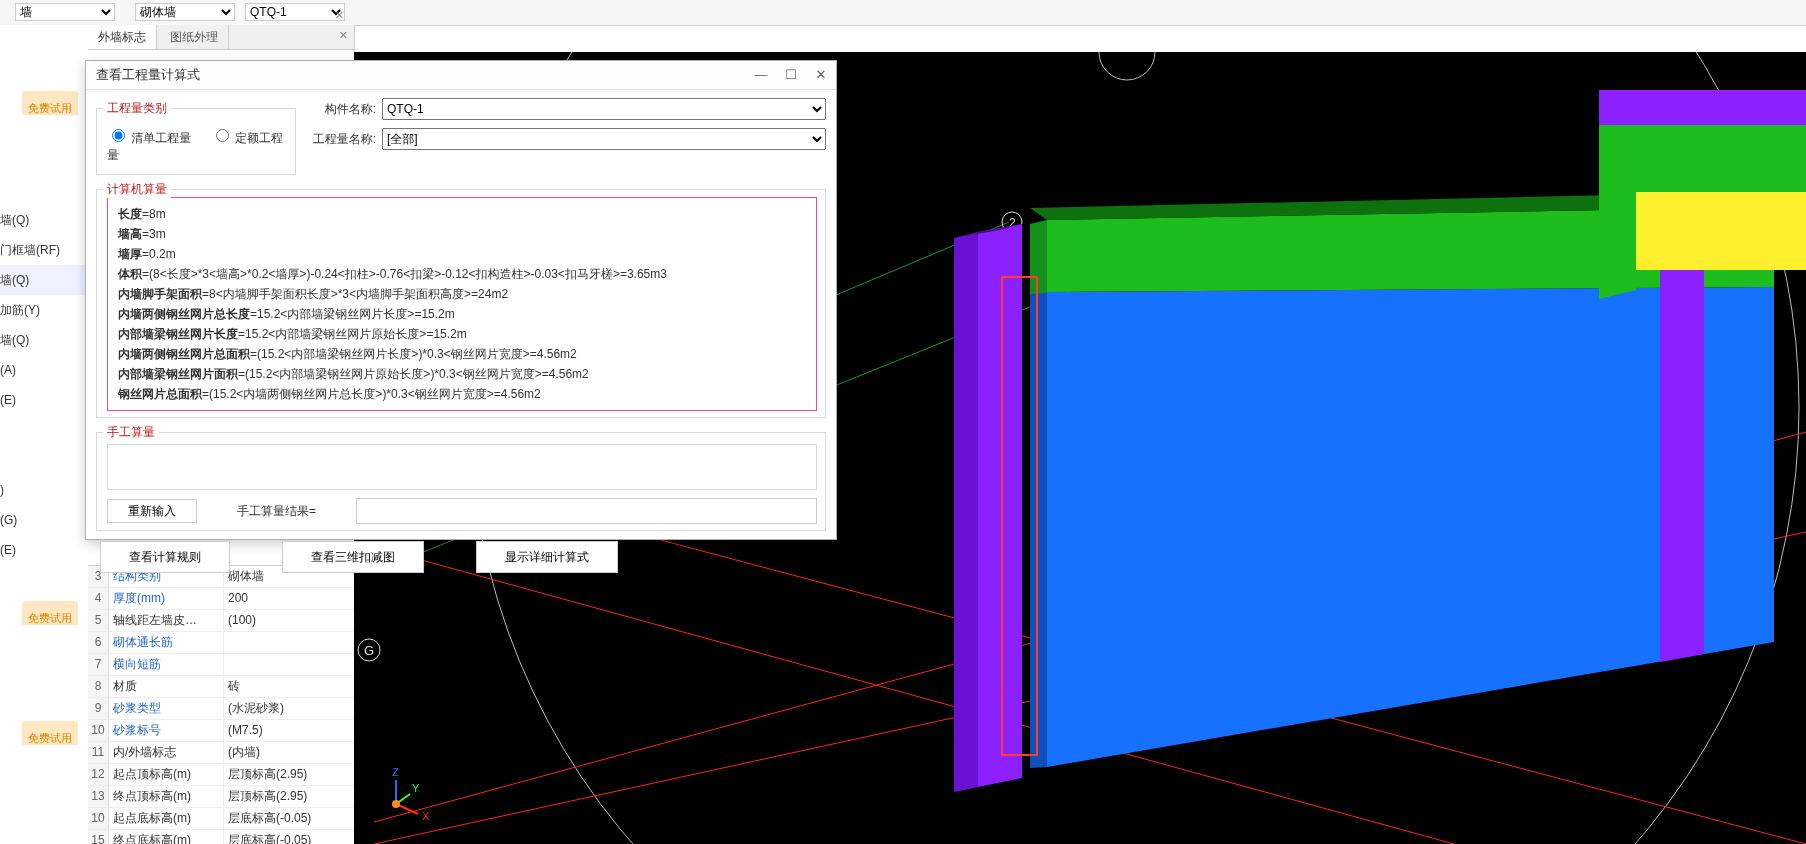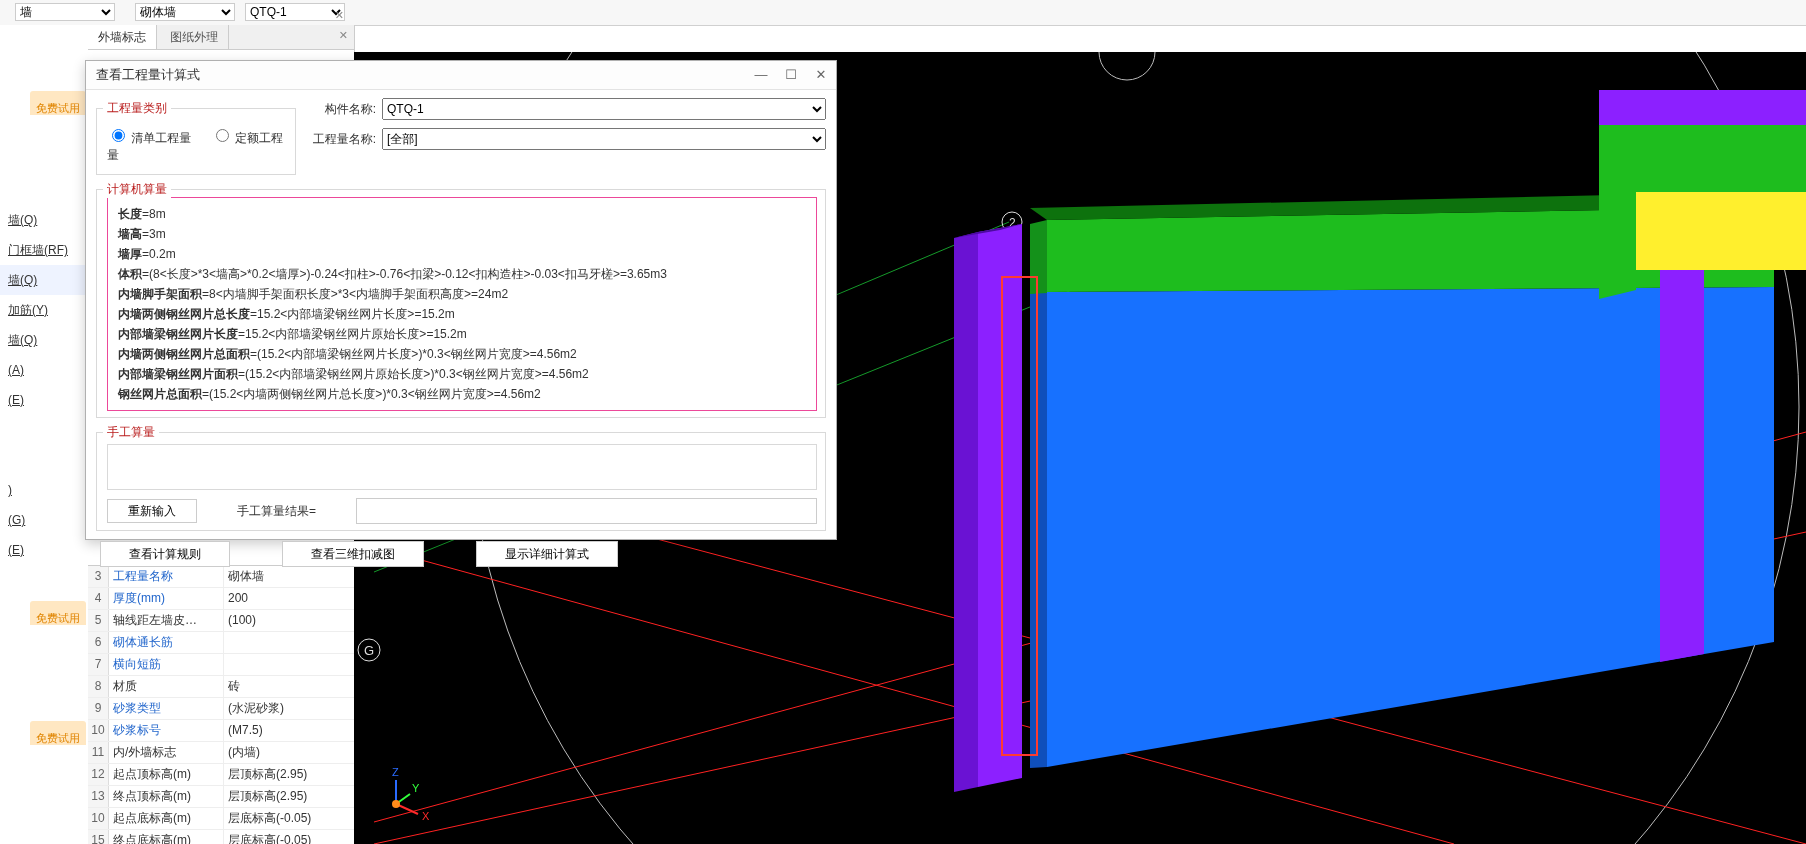--- a/index.html
+++ b/index.html
@@ -40,26 +40,25 @@
   left: 0;
   top: 25px;
   width: 88px;
   height: 820px;
   background: #fff;
   border-right: 1px solid #e0e0e0;
 }
 .ls-item {
   height: 30px;
   line-height: 30px;
-  padding-left: 8px;
+  padding-left: 0;
   text-align: left;
   white-space: nowrap;
   overflow: hidden;
   cursor: pointer;
-  text-decoration: underline;
 }
 .ls-item.selected {
   background: #eef3ff;
 }
 .ls-badge {
   display: inline-block;
   margin: 6px 4px 0 22px;
   background: #ffe7c2;
   color: #e08400;
   font-size: 11px;
@@ -265,21 +264,21 @@
 
 .bottom-btn-row {
   margin-top: 10px;
   display: flex;
   gap: 52px;
   padding-left: 4px;
 }
 .bottom-btn-row .bbtn {
   background: #fff;
   border: 1px solid #ccc;
-  height: 26px;
+  height: 32px;
   padding: 0 28px;
   font-size: 12px;
   cursor: pointer;
 }
 </style>
 </head>
 <body>
 
 <div class="top-area">
   <select class="dd dd1"><option>墙</option></select>
@@ -320,21 +319,21 @@
   <div class="close-x" style="position:absolute;top:-20px;right:4px;">✕</div>
   <div class="mid-tabs">
     <span class="close-x">✕</span>
     <span class="mid-tab">外墙标志</span>
     <span class="mid-tab mid-tab2">图纸外理</span>
   </div>
 
   <div class="prop-table" id="prop-table">
       <div class="prop-row">
         <div class="prop-idx">3</div>
-        <div class="prop-name linkish">工程量名称</div>
+        <div class="prop-name linkish">结构类别</div>
         <div class="prop-val">砌体墙</div>
       </div>
       <div class="prop-row">
         <div class="prop-idx">4</div>
         <div class="prop-name linkish">厚度(mm)</div>
         <div class="prop-val">200</div>
       </div>
       <div class="prop-row">
         <div class="prop-idx">5</div>
         <div class="prop-name">轴线距左墙皮…</div>

